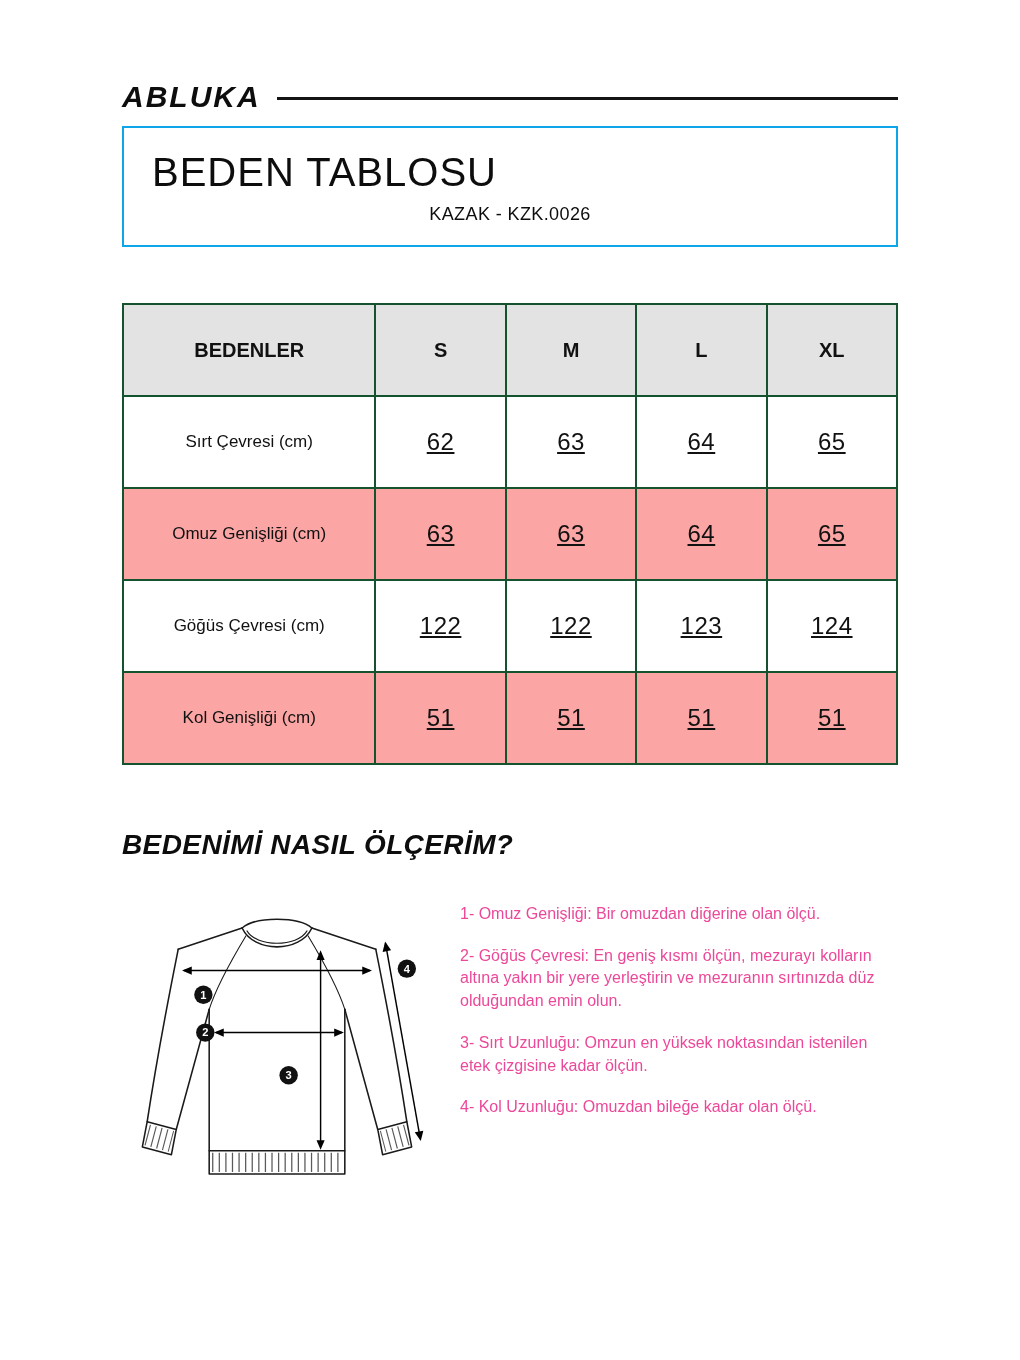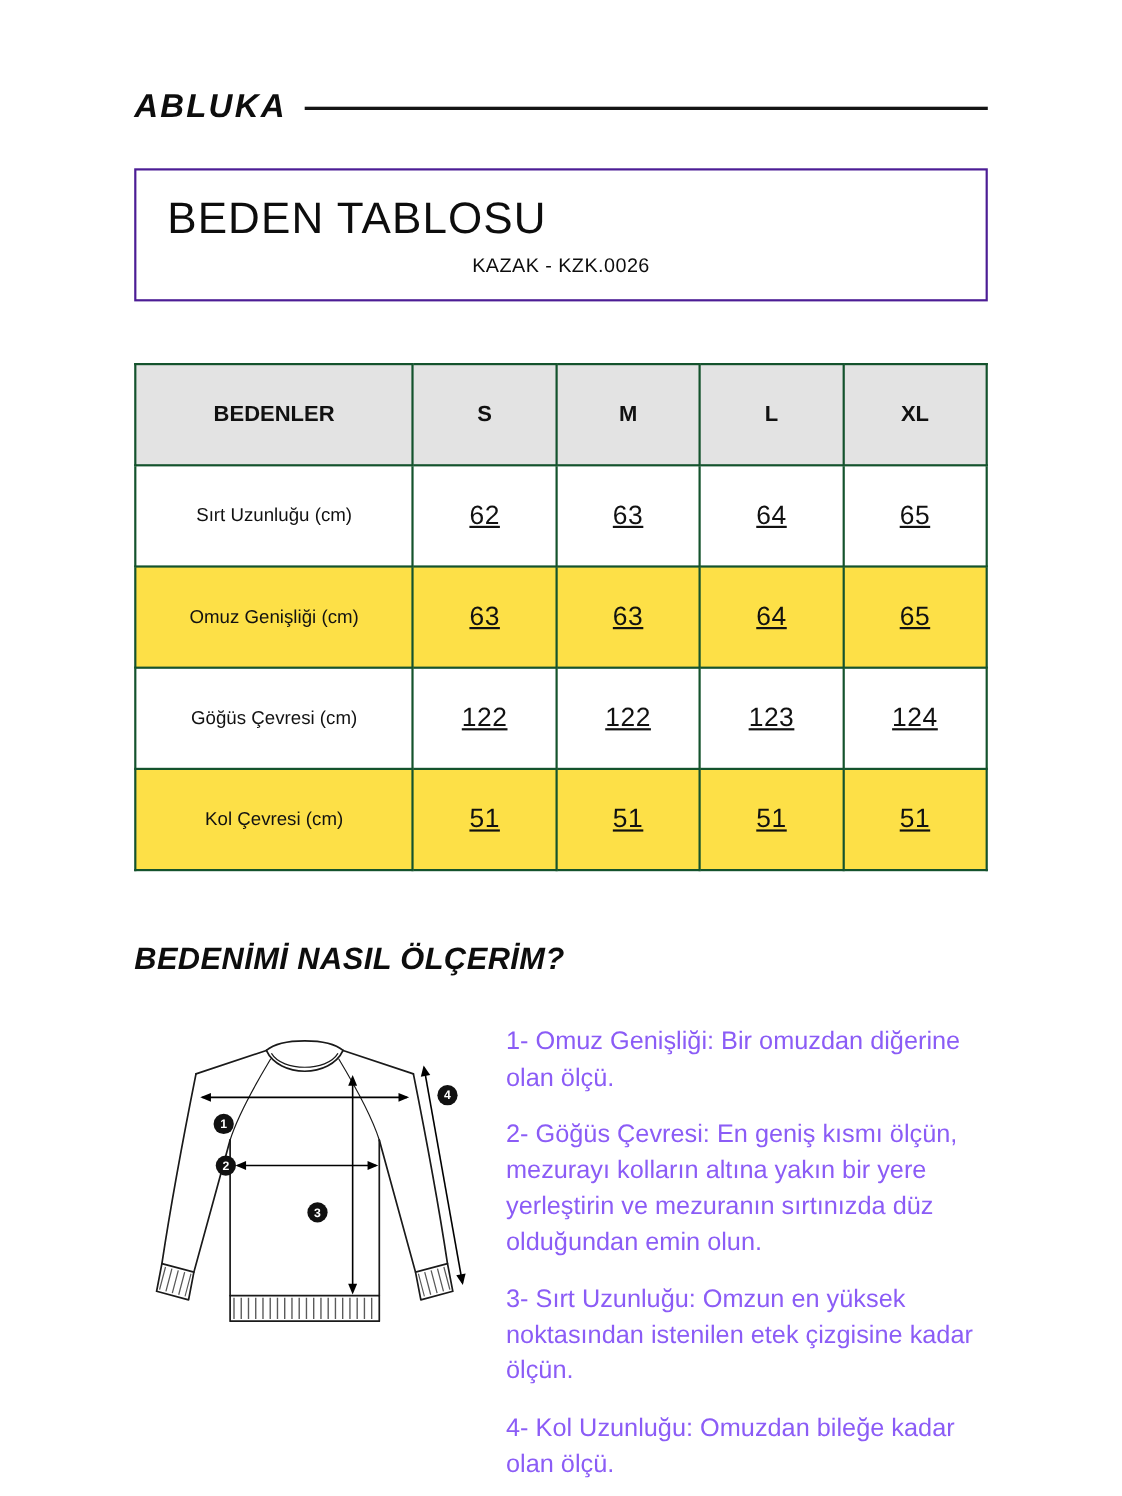--- a/index.html
+++ b/index.html
@@ -9,42 +9,42 @@
     -webkit-font-smoothing:antialiased;
   }
   .page{box-sizing:border-box;width:1020px;height:1360px;padding:80px 122px 40px;}
 
   
   .logo-row{display:flex;align-items:center;gap:16px;}
   .logo{font-size:30px;font-weight:bold;font-style:italic;letter-spacing:2px;color:#0d0d0d;}
   .logo-rule{flex:1;height:3px;background:#141414;margin-top:3px;}
 
   
-  .title-box{border:2px solid #4c1d95;margin-top:39px;padding:22px 28px 20px;}
+  .title-box{border:2px solid #0ea5e9;margin-top:12px;padding:22px 28px 20px;}
   .title{font-size:40px;font-weight:normal;letter-spacing:1px;margin:0;color:#0d0d0d;}
   .subtitle{font-size:18px;margin-top:9px;letter-spacing:.4px;color:#0d0d0d;text-align:center;}
 
   
   .size-table{width:100%;border-collapse:collapse;margin-top:56px;table-layout:fixed;}
   .size-table th,.size-table td{
     border:2px solid #14532d;height:90px;text-align:center;vertical-align:middle;padding:0 6px;
   }
   .size-table .c0{width:30.8%;}
   .head-row th{background:#e3e3e3;font-size:20px;font-weight:bold;}
   .row-label{font-size:17px;font-weight:normal;}
   .size-value{font-size:24px;font-weight:normal;letter-spacing:.5px;text-decoration:underline;}
-  tr.gray td{background:#fde047;}
+  tr.gray td{background:#fca5a5;}
   tr.white td{background:#ffffff;}
 
   
   .measure-heading{margin:64px 0 0;font-size:28px;font-weight:bold;letter-spacing:.4px;color:#0d0d0d;font-style:italic;}
   .measure-row{display:flex;align-items:flex-start;margin-top:30px;}
   .diagram-wrap{flex:0 0 312px;width:312px;}
   .instructions{flex:1;padding-left:26px;padding-top:12px;}
-  .instructions p{font-size:23px;line-height:1.42;margin:0 0 19px;color:#8b5cf6;}
+  .instructions p{font-size:16px;line-height:1.42;margin:0 0 19px;color:#ec4899;}
 </style>
 </head>
 <body>
 
 <div class="page">
 
   <header class="logo-row">
     <span class="logo">ABLUKA</span>
     <span class="logo-rule"></span>
   </header>
@@ -58,21 +58,21 @@
     <tbody>
       <tr class="head-row">
         <th class="c0">BEDENLER</th>
         <th>S</th>
         <th>M</th>
         <th>L</th>
         <th>XL</th>
       </tr>
 
       <tr class="white">
-        <td class="row-label c0">Sırt Uzunluğu (cm)</td>
+        <td class="row-label c0">Sırt Çevresi (cm)</td>
         <td class="size-value">62</td>
         <td class="size-value">63</td>
         <td class="size-value">64</td>
         <td class="size-value">65</td>
       </tr>
 
       <tr class="gray">
         <td class="row-label c0">Omuz Genişliği (cm)</td>
         <td class="size-value">63</td>
         <td class="size-value">63</td>
@@ -82,21 +82,21 @@
 
       <tr class="white">
         <td class="row-label c0">Göğüs Çevresi (cm)</td>
         <td class="size-value">122</td>
         <td class="size-value">122</td>
         <td class="size-value">123</td>
         <td class="size-value">124</td>
       </tr>
 
       <tr class="gray">
-        <td class="row-label c0">Kol Çevresi (cm)</td>
+        <td class="row-label c0">Kol Genişliği (cm)</td>
         <td class="size-value">51</td>
         <td class="size-value">51</td>
         <td class="size-value">51</td>
         <td class="size-value">51</td>
       </tr>
     </tbody>
   </table>
 
   <h2 class="measure-heading">BEDENİMİ NASIL ÖLÇERİM?</h2>
 

